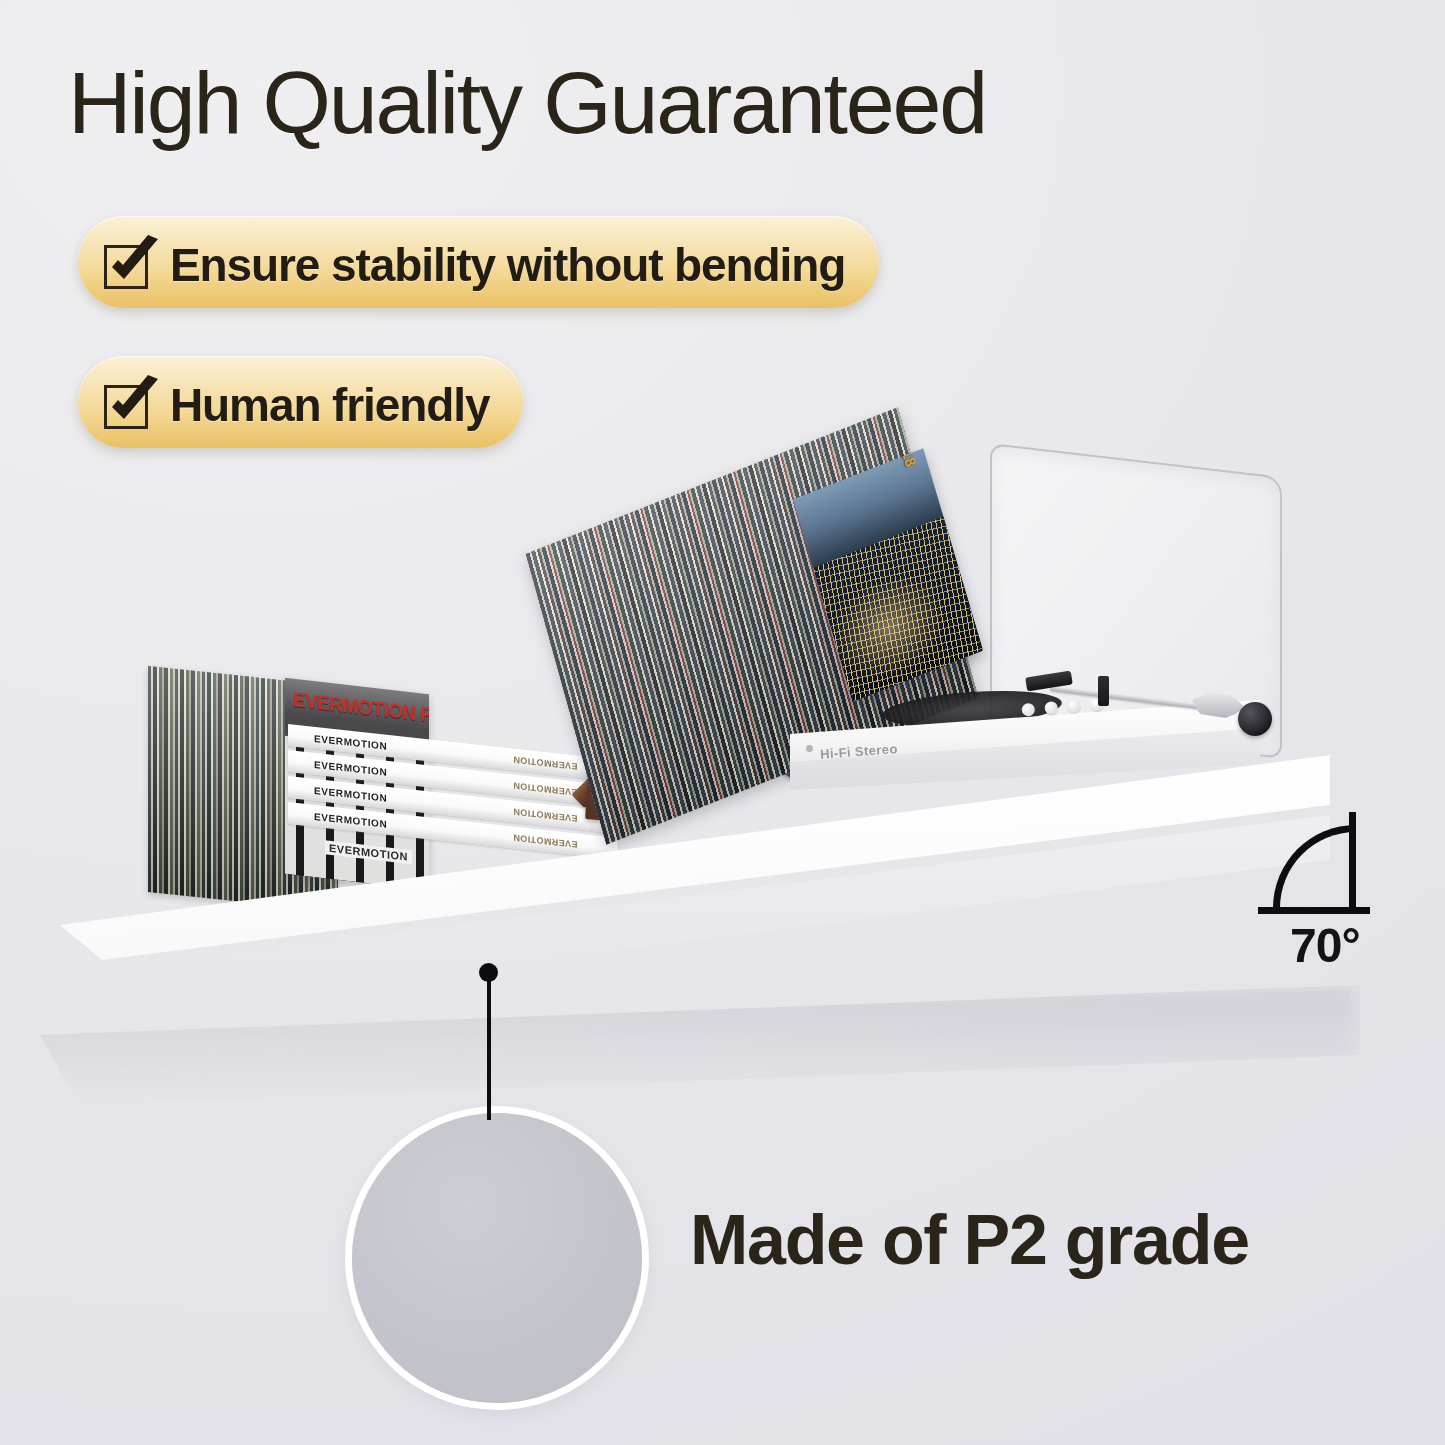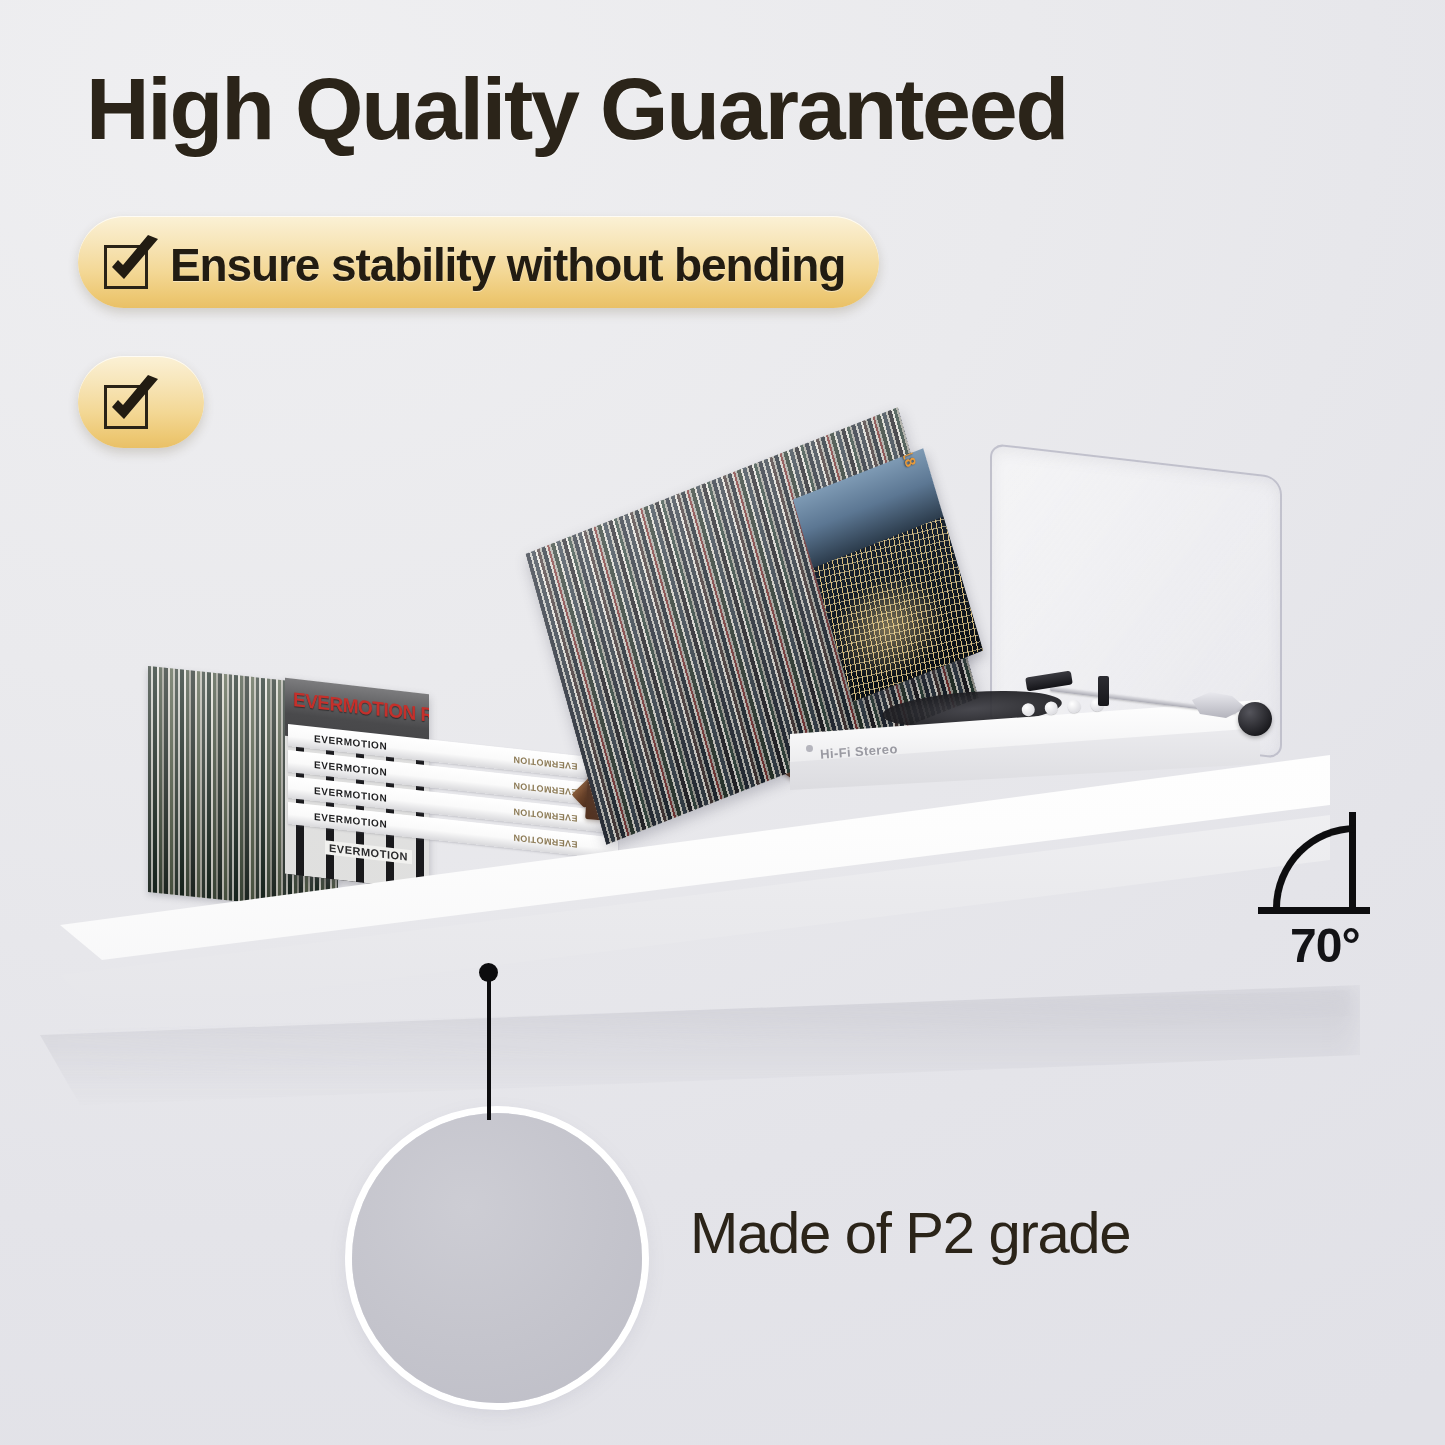--- a/index.html
+++ b/index.html
@@ -11,26 +11,25 @@
   }
   #stage{
     position:relative;width:1445px;height:1445px;
     background:
       radial-gradient(140% 110% at 18% 6%, #efeff1 0%, #eaeaed 38%, #e4e4e9 72%, #e1e1e7 100%);
     overflow:hidden;
   }
 
   
   .headline{
-    position:absolute;left:68px;top:64px;
-    font-size:88px;line-height:1.02;font-weight:700;
+    position:absolute;left:68px;top:58px;
+    font-size:88px;line-height:1.02;font-weight:400;
     letter-spacing:-2.2px;color:#2b2419;
     white-space:nowrap;
     text-shadow:0 1px 0 rgba(255,255,255,.55);
-    margin-left:18px;
   }
 
   
   .pill{
     position:absolute;display:flex;align-items:center;
     height:92px;border-radius:48px;
     padding:6px 34px 0 24px;
     background:linear-gradient(180deg,#fbf1d6 0%,#f7e5b8 30%,#f3d794 62%,#edc873 88%,#e9c066 100%);
     box-shadow:0 5px 11px rgba(90,75,40,.20), 0 1px 0 rgba(255,255,255,.75) inset;
     box-sizing:border-box;
@@ -287,21 +286,21 @@
     position:absolute;left:352px;top:1113px;width:290px;height:290px;
     border-radius:50%;
     background:radial-gradient(circle at 40% 32%,#cdcdd4 0%,#c4c4cc 55%,#bdbdc6 100%);
     box-shadow:0 0 0 7px #ffffff, 0 6px 22px rgba(120,120,140,.22);
     z-index:4;
   }
 
   
   .caption{
     position:absolute;left:690px;top:1196px;
-    font-size:58px;font-weight:400;line-height:1.26;
+    font-size:70px;font-weight:700;line-height:1.26;
     letter-spacing:-1.3px;color:#2b2419;white-space:nowrap;
   }
 </style>
 </head>
 <body>
 
 <div id="stage">
 
   <div class="scene">
 
@@ -386,20 +385,21 @@
     <span class="pill-label">Ensure stability without bending</span>
   </div>
 
   <div class="pill" id="pill-1">
     <span class="cbx">
       <span class="box"></span>
       <svg width="64" height="64" viewBox="0 0 64 64" aria-hidden="true">
         <path d="M12 34 L24 46 L58 6 L48 2 L23 32 L18 27 Z" fill="#221c12"></path>
       </svg>
     </span>
+    <span class="pill-label">Human friendly</span>
   </div>
 
   <div class="angle">
     <span class="vline"></span>
     <span class="hline"></span>
     <span class="arc"></span>
   </div>
   <div class="angle-label">70°</div>
 
   <div class="dot"></div>

